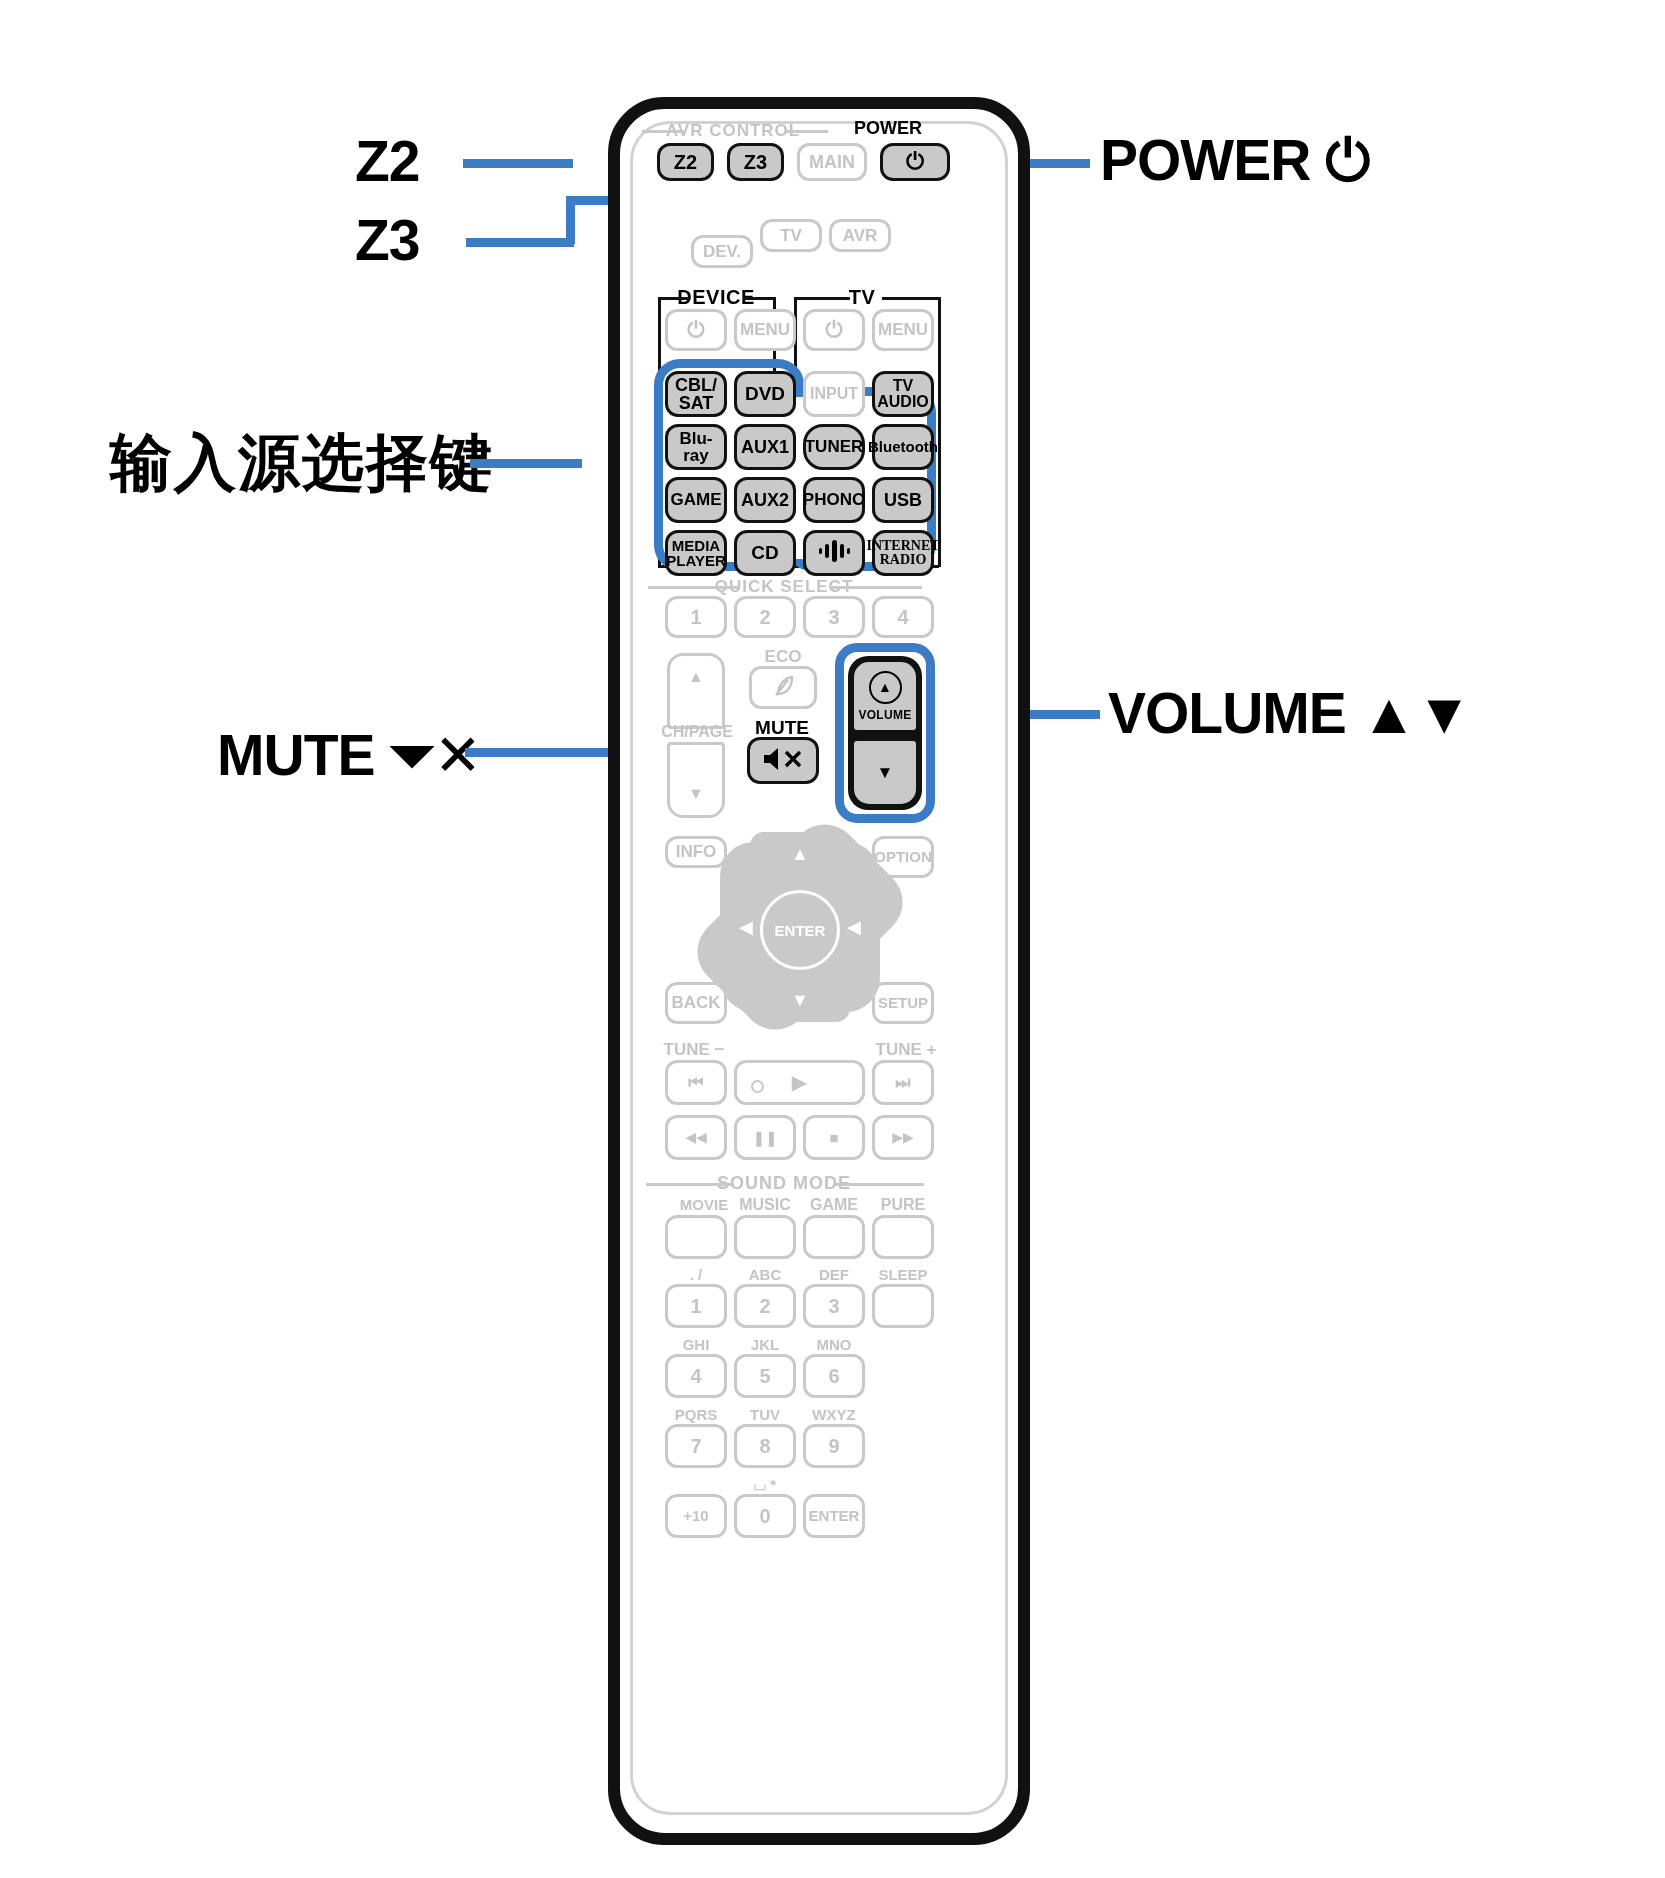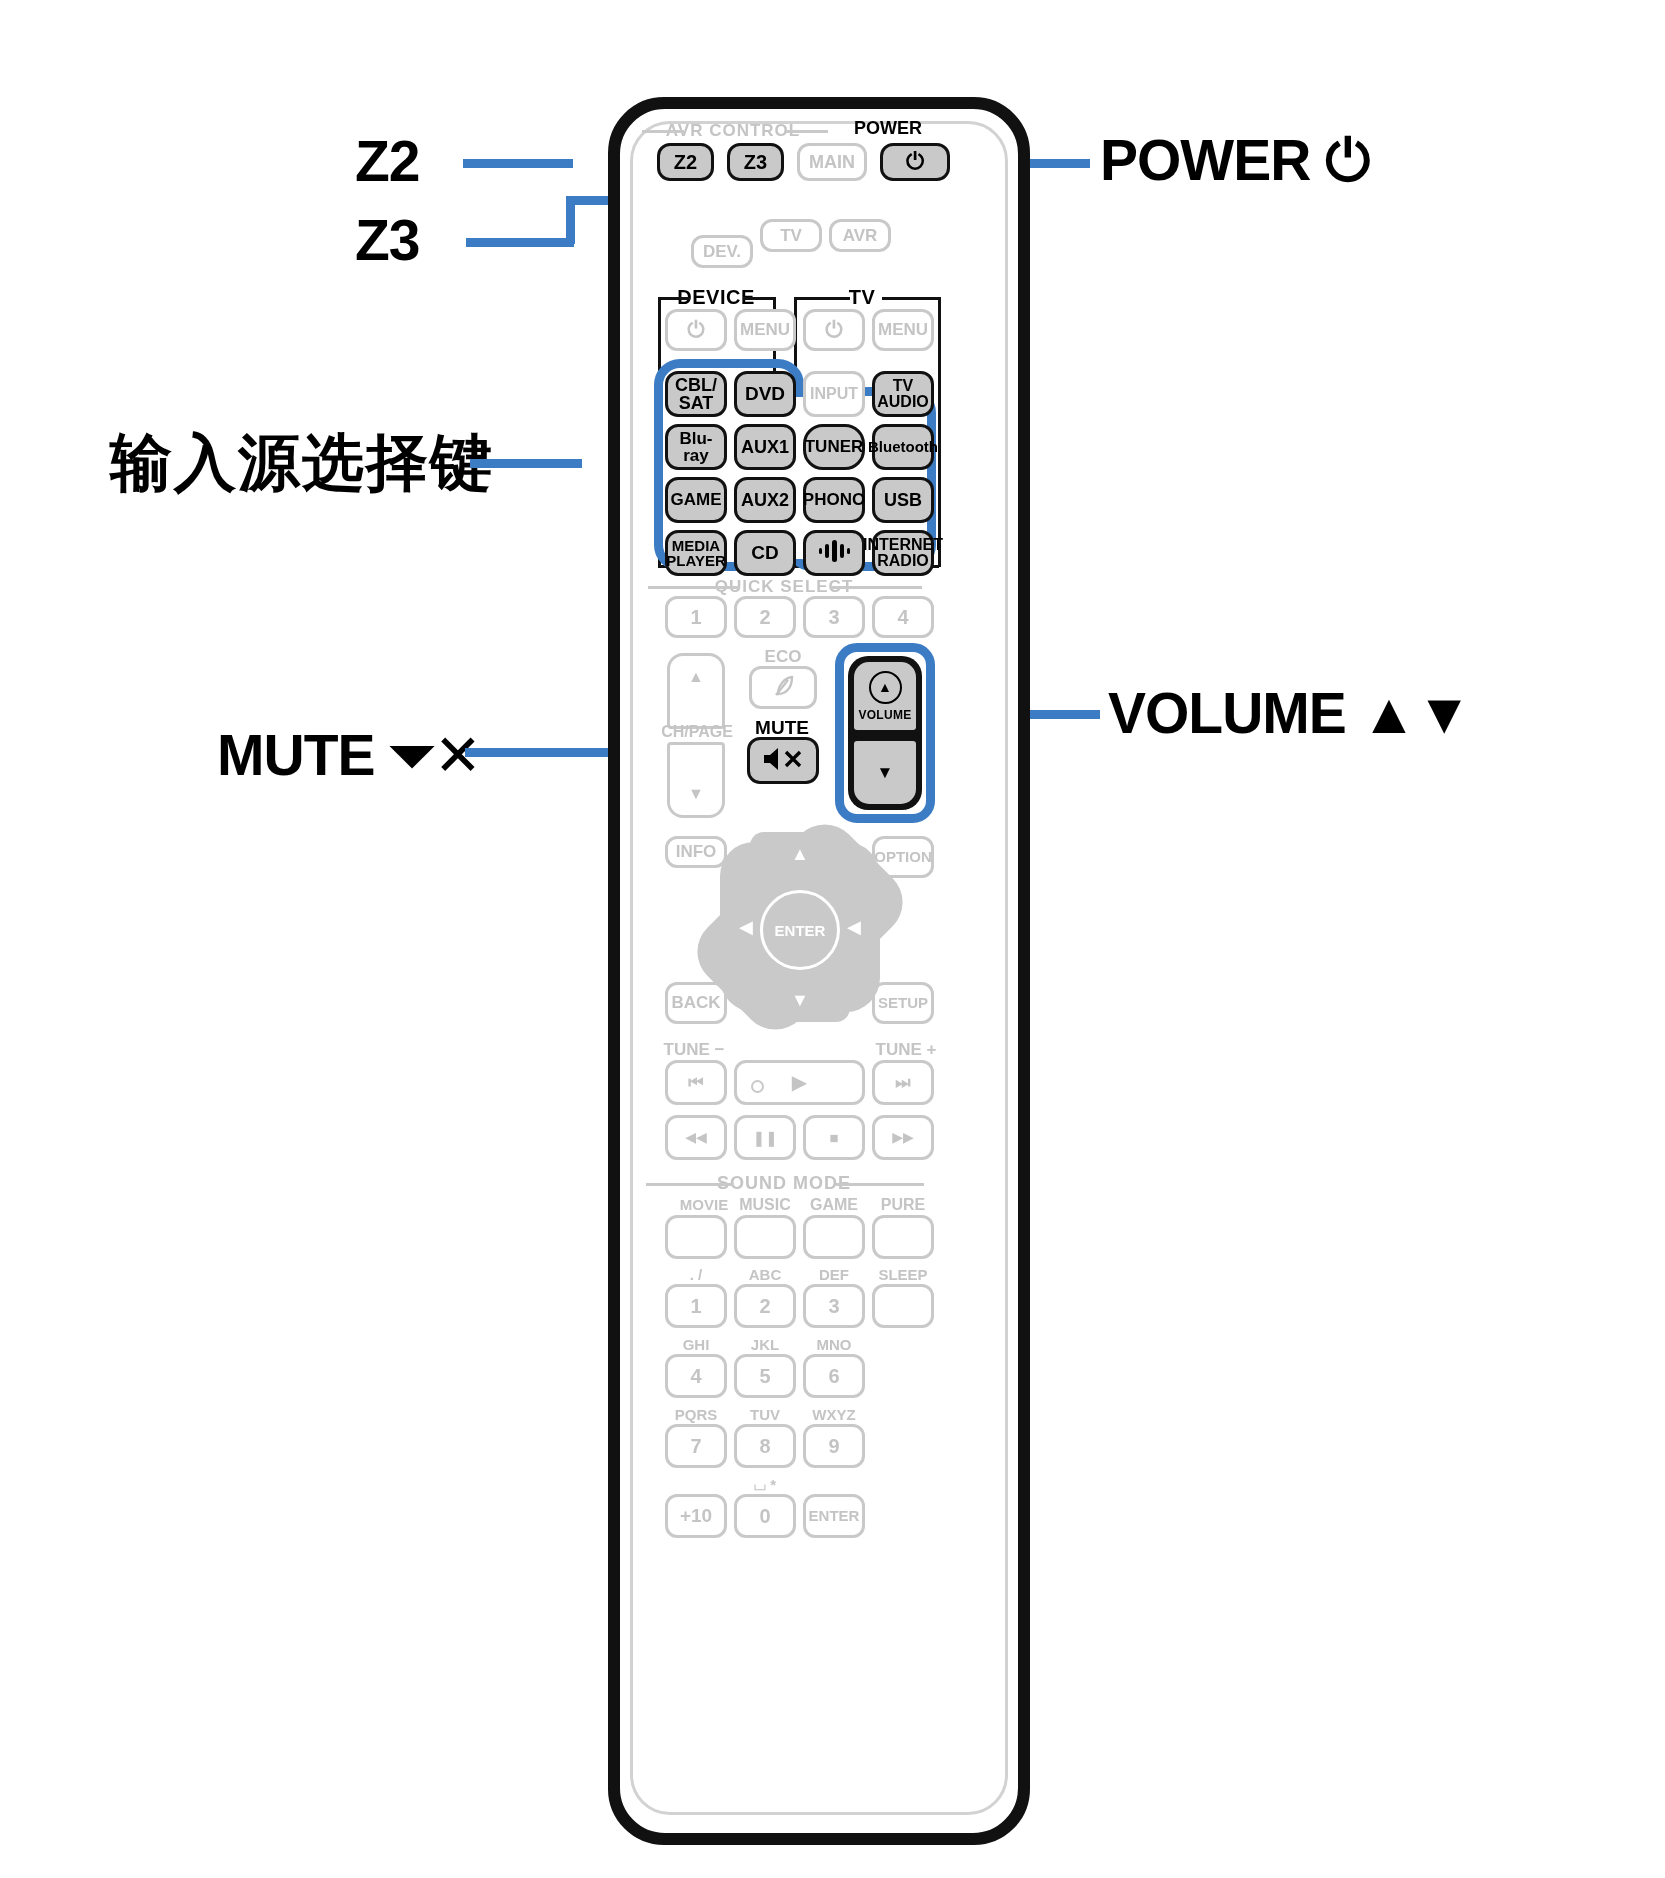--- a/index.html
+++ b/index.html
@@ -139,21 +139,21 @@
     <span>
       <svg width="40" height="26" viewBox="0 0 40 26" aria-hidden="true">
         <rect x="18" y="2" width="5" height="22" rx="2.5" fill="#000"></rect>
         <rect x="11" y="6" width="4" height="14" rx="2" fill="#000"></rect>
         <rect x="26" y="6" width="4" height="14" rx="2" fill="#000"></rect>
         <rect x="5" y="10" width="3" height="6" rx="1.5" fill="#000"></rect>
         <rect x="33" y="10" width="3" height="6" rx="1.5" fill="#000"></rect>
       </svg>
     </span>
   </div>
-  <div class="key solid" style="left:264px;top:433px;width:62px;height:46px;font-size:16px;white-space:pre;">INTERNET
+  <div class="key solid" style="left:264px;top:433px;width:62px;height:46px;font-size:14px;white-space:pre;font-family:Liberation Serif, serif;">INTERNET
 RADIO</div>
 
   <div class="lbl" style="left:0;top:481px;width:352px;font-size:17px;letter-spacing:1px;">QUICK SELECT</div>
   <div class="rule" style="left:40px;top:489px;width:92px;"></div>
   <div class="rule" style="left:222px;top:489px;width:92px;"></div>
   <div class="key ghost" style="left:57px;top:499px;width:62px;height:42px;font-size:20px;">1</div>
   <div class="key ghost" style="left:126px;top:499px;width:62px;height:42px;font-size:20px;">2</div>
   <div class="key ghost" style="left:195px;top:499px;width:62px;height:42px;font-size:20px;">3</div>
   <div class="key ghost" style="left:264px;top:499px;width:62px;height:42px;font-size:20px;">4</div>
 
@@ -262,17 +262,17 @@
   <div class="lbl" style="left:195px;top:1240px;width:62px;font-size:15px;">MNO</div>
   <div class="key ghost" style="left:195px;top:1257px;width:62px;height:44px;font-size:20px;">6</div>
 
   <div class="lbl" style="left:57px;top:1310px;width:62px;font-size:15px;">PQRS</div>
   <div class="key ghost" style="left:57px;top:1327px;width:62px;height:44px;font-size:20px;">7</div>
   <div class="lbl" style="left:126px;top:1310px;width:62px;font-size:15px;">TUV</div>
   <div class="key ghost" style="left:126px;top:1327px;width:62px;height:44px;font-size:20px;">8</div>
   <div class="lbl" style="left:195px;top:1310px;width:62px;font-size:15px;">WXYZ</div>
   <div class="key ghost" style="left:195px;top:1327px;width:62px;height:44px;font-size:20px;">9</div>
 
-  <div class="key ghost" style="left:57px;top:1397px;width:62px;height:44px;font-size:19px;">+10</div>
+  <div class="key ghost" style="left:57px;top:1397px;width:62px;height:44px;font-size:15px;">+10</div>
   <div class="lbl" style="left:126px;top:1380px;width:62px;font-size:15px;">⌴ *</div>
   <div class="key ghost" style="left:126px;top:1397px;width:62px;height:44px;font-size:20px;">0</div>
   <div class="key ghost" style="left:195px;top:1397px;width:62px;height:44px;font-size:15px;">ENTER</div>
 </div>
 
 </body></html>

